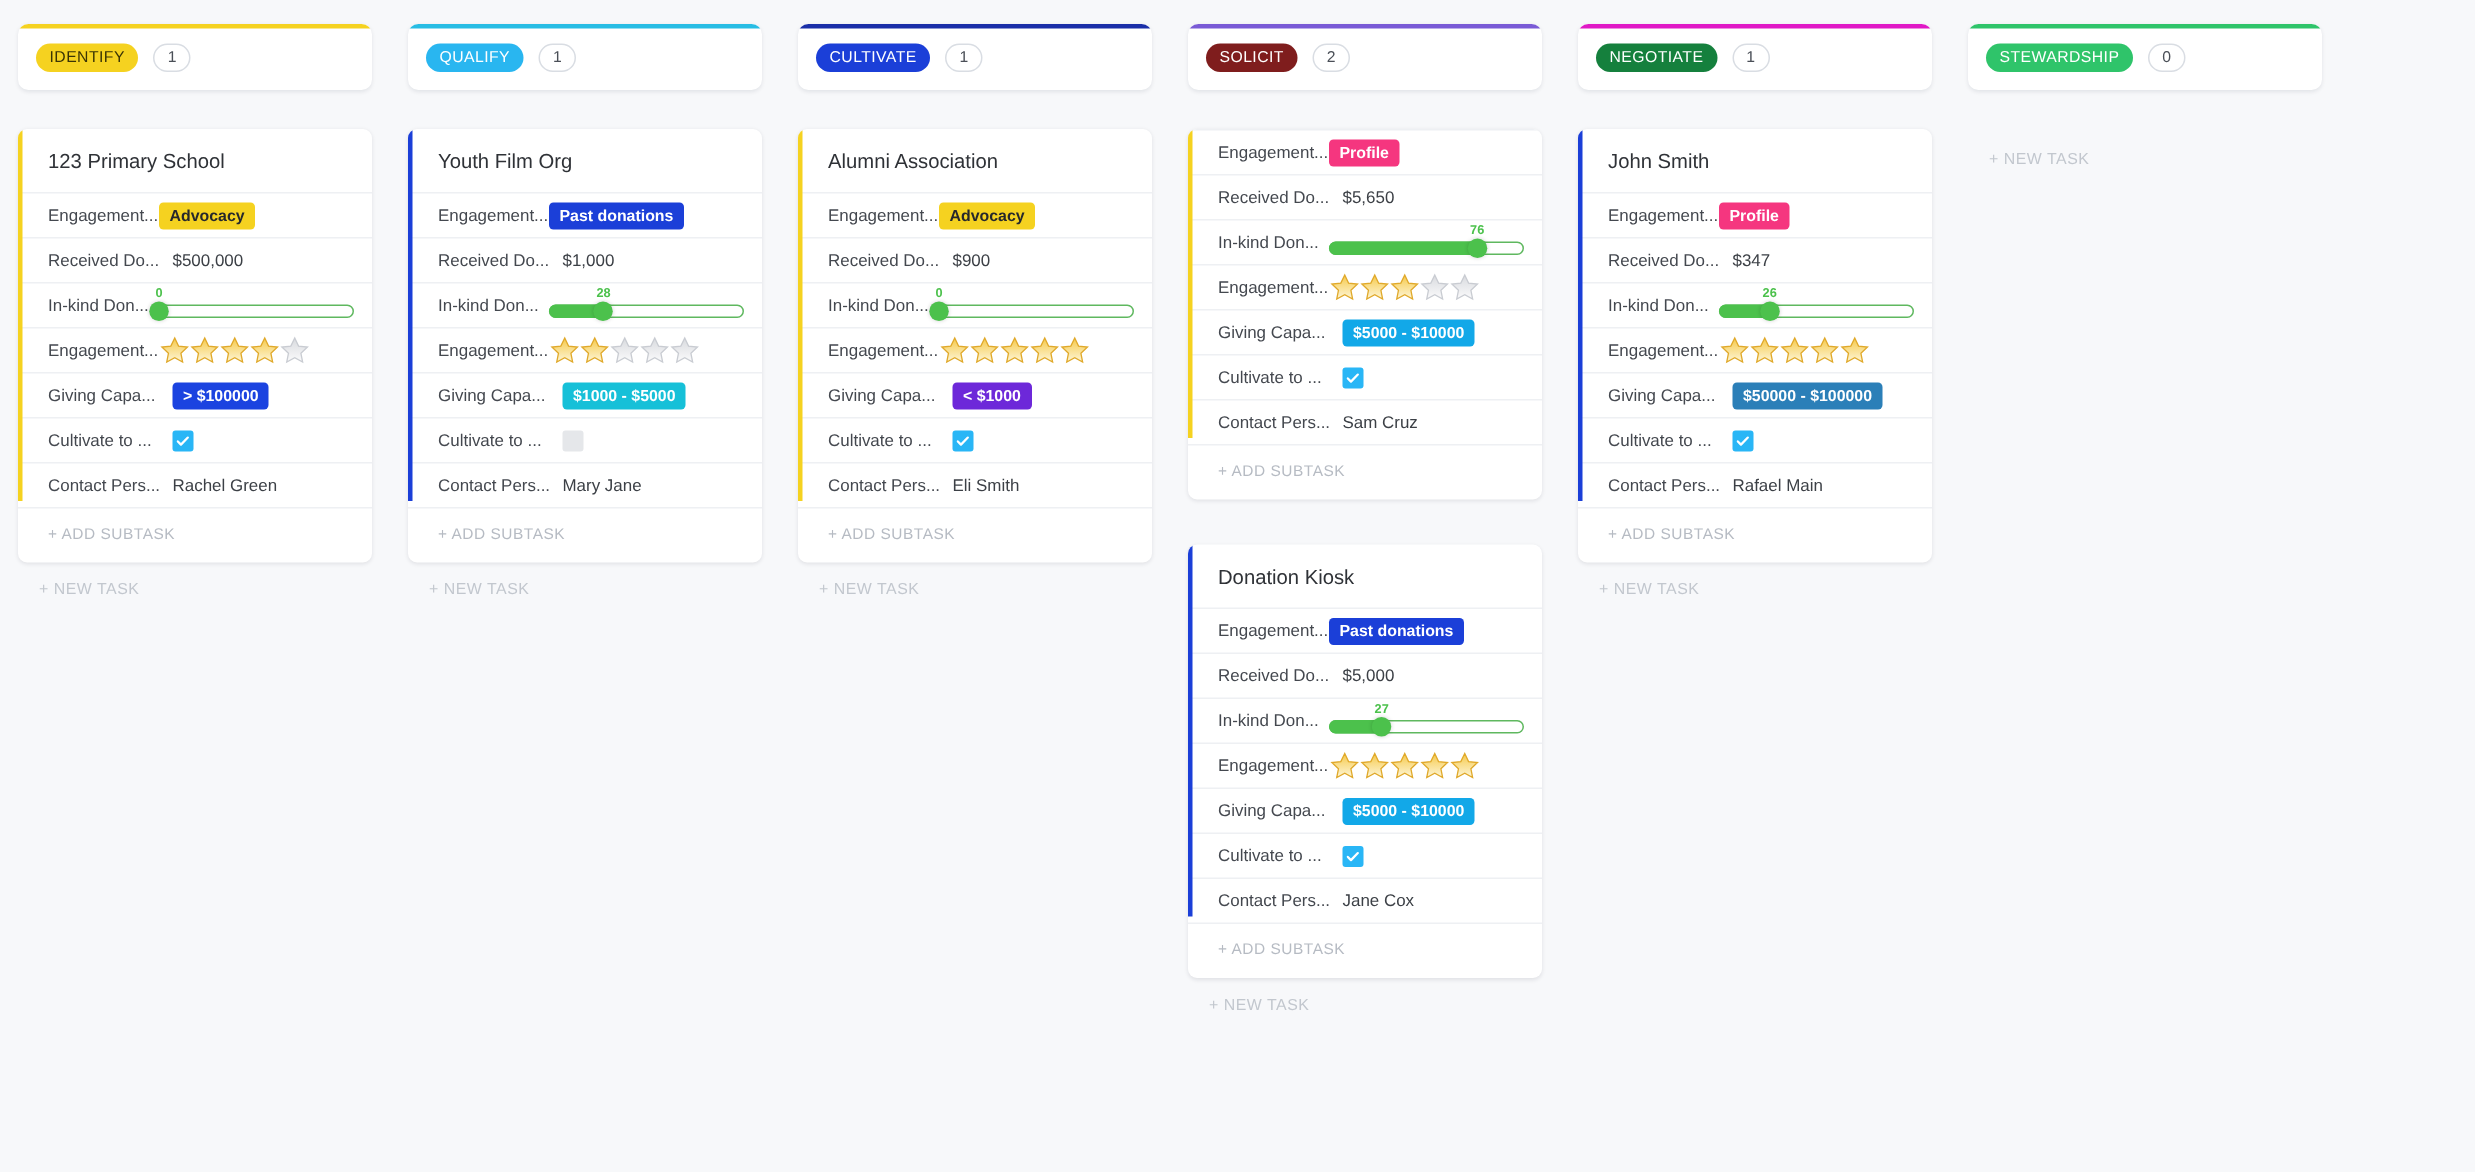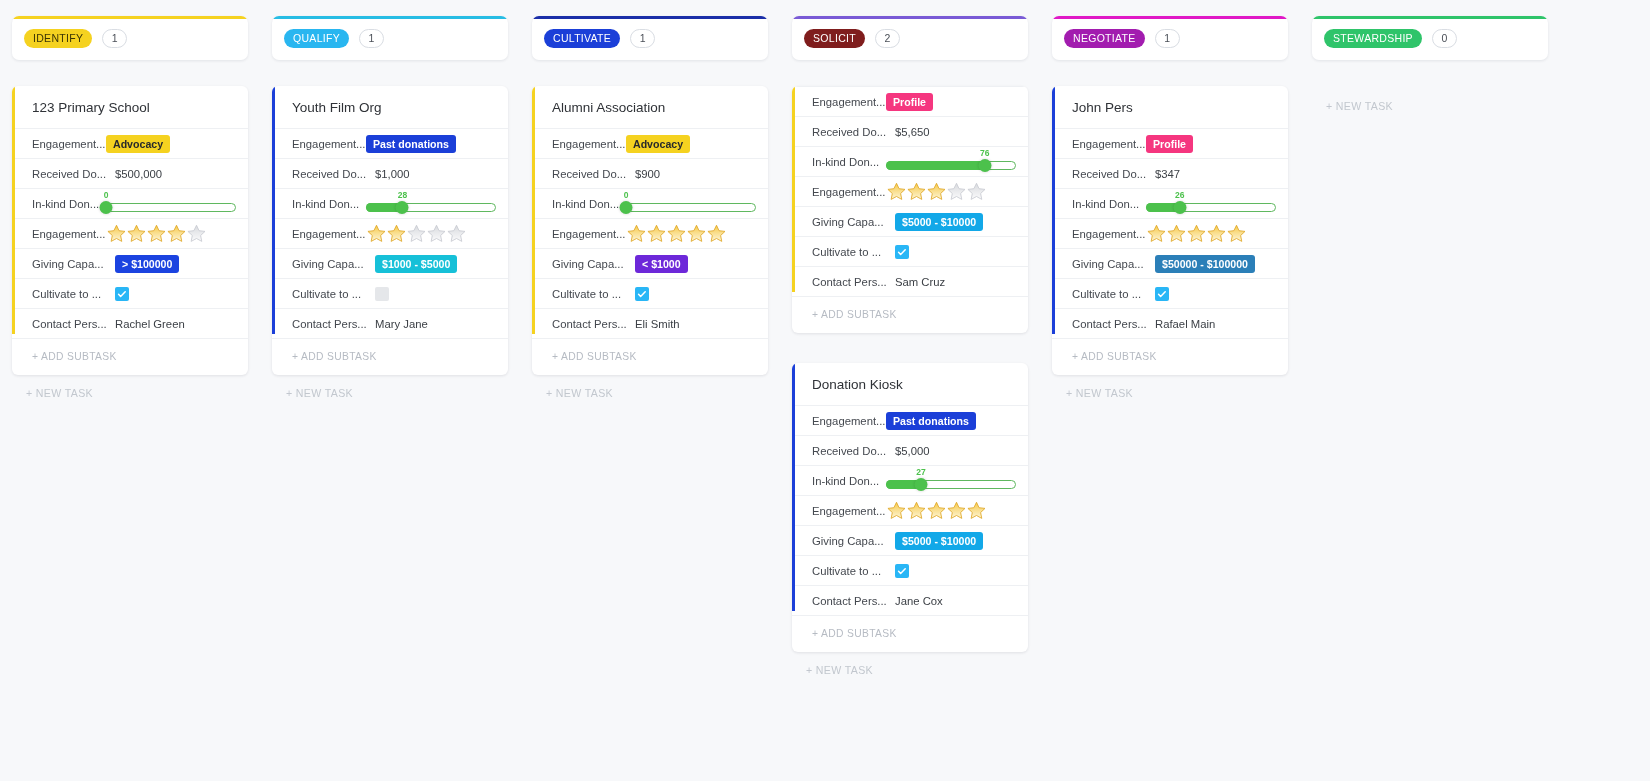--- a/index.html
+++ b/index.html
@@ -644,27 +644,27 @@
             <span class="person">Jane Cox</span>
           </div>
           <div class="card-foot">+ ADD SUBTASK</div>
         </div>
       </div>
       <div class="new-task">+ NEW TASK</div>
     </div>
     <div class="column">
       <div class="col-head">
         <span class="accent" style="background:#e019c6"></span>
-        <span class="status-pill" style="background:#a21caf;color:#ffffff">NEGOTIATE</span>
+        <span class="status-pill" style="background:#15803d;color:#ffffff">NEGOTIATE</span>
         <span class="count-pill">1</span>
       </div>
       <div class="cards">
         <div class="card">
           <div class="card-bar" style="background:#1b3fd8; top:0; bottom:41px;"></div>
-          <div class="card-title">John Pers</div>
+          <div class="card-title">John Smith</div>
           <div class="row">
             <span class="lbl">Engagement...</span>
             <span class="val">
               <span class="tag" style="background:#f5367f;color:#ffffff">Profile</span>
             </span>
           </div>
           <div class="row">
             <span class="lbl">Received Do...</span>
             <span class="money">$347</span>
           </div>

